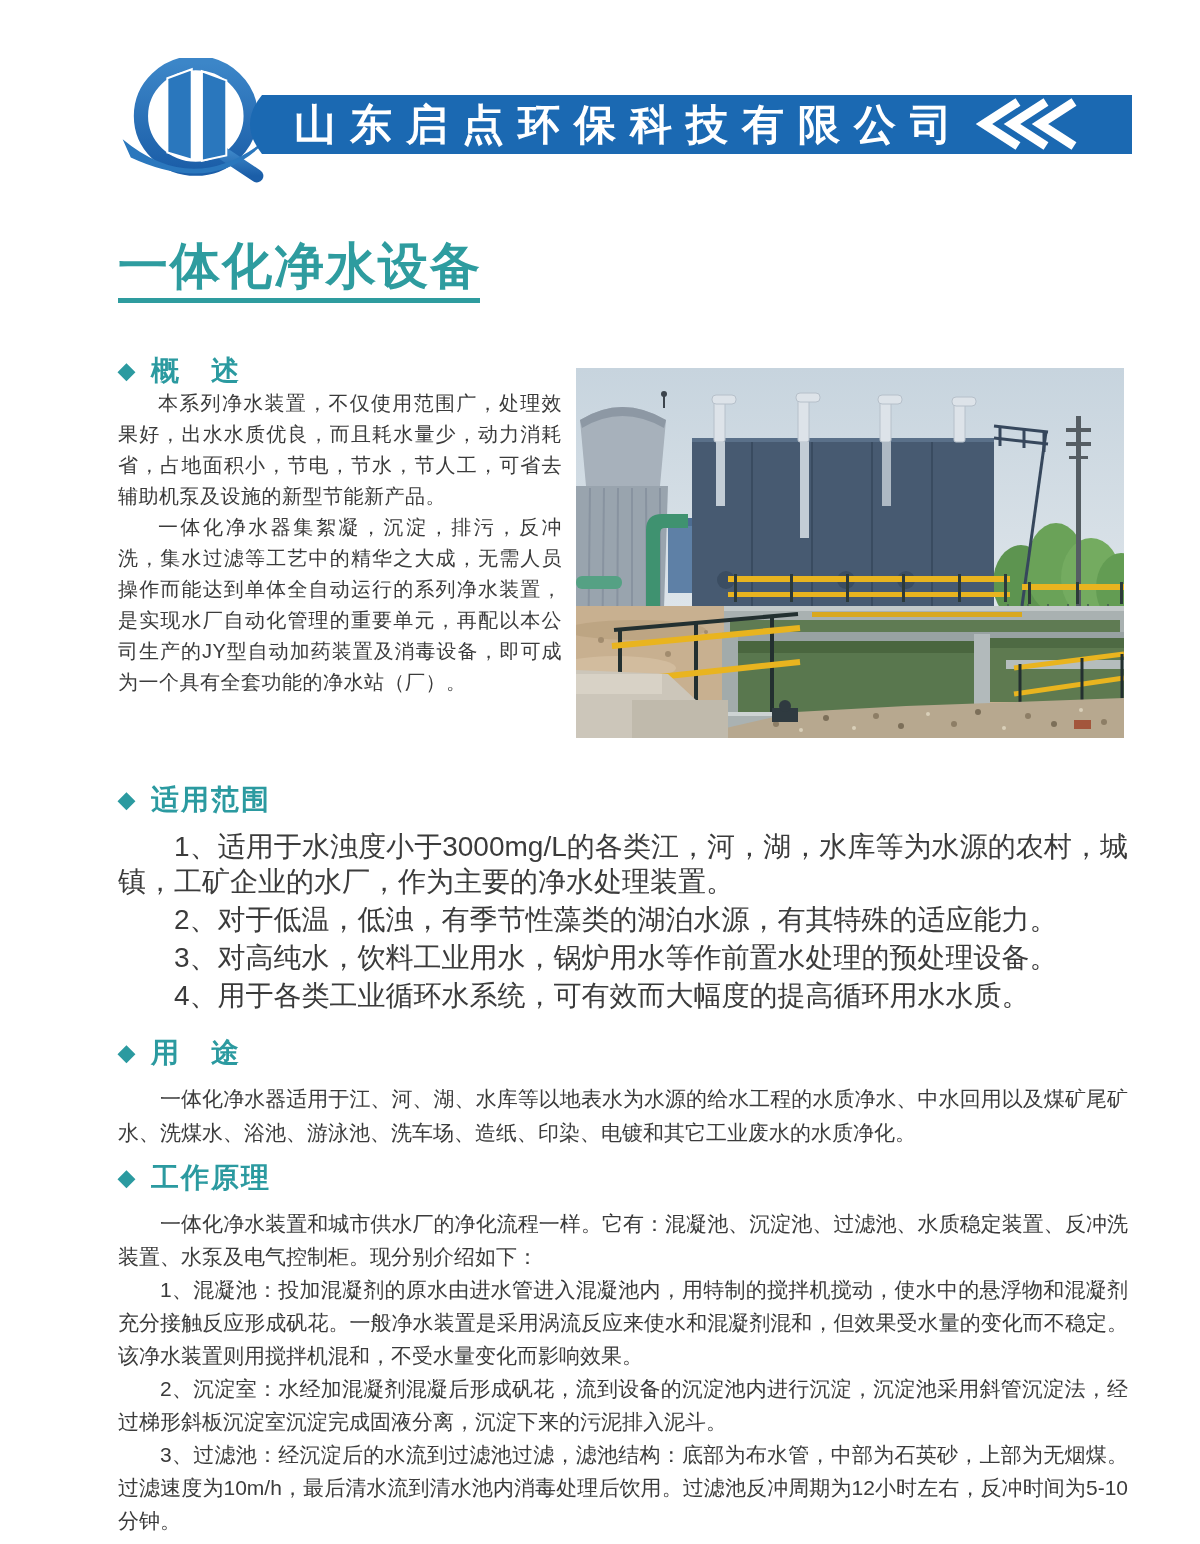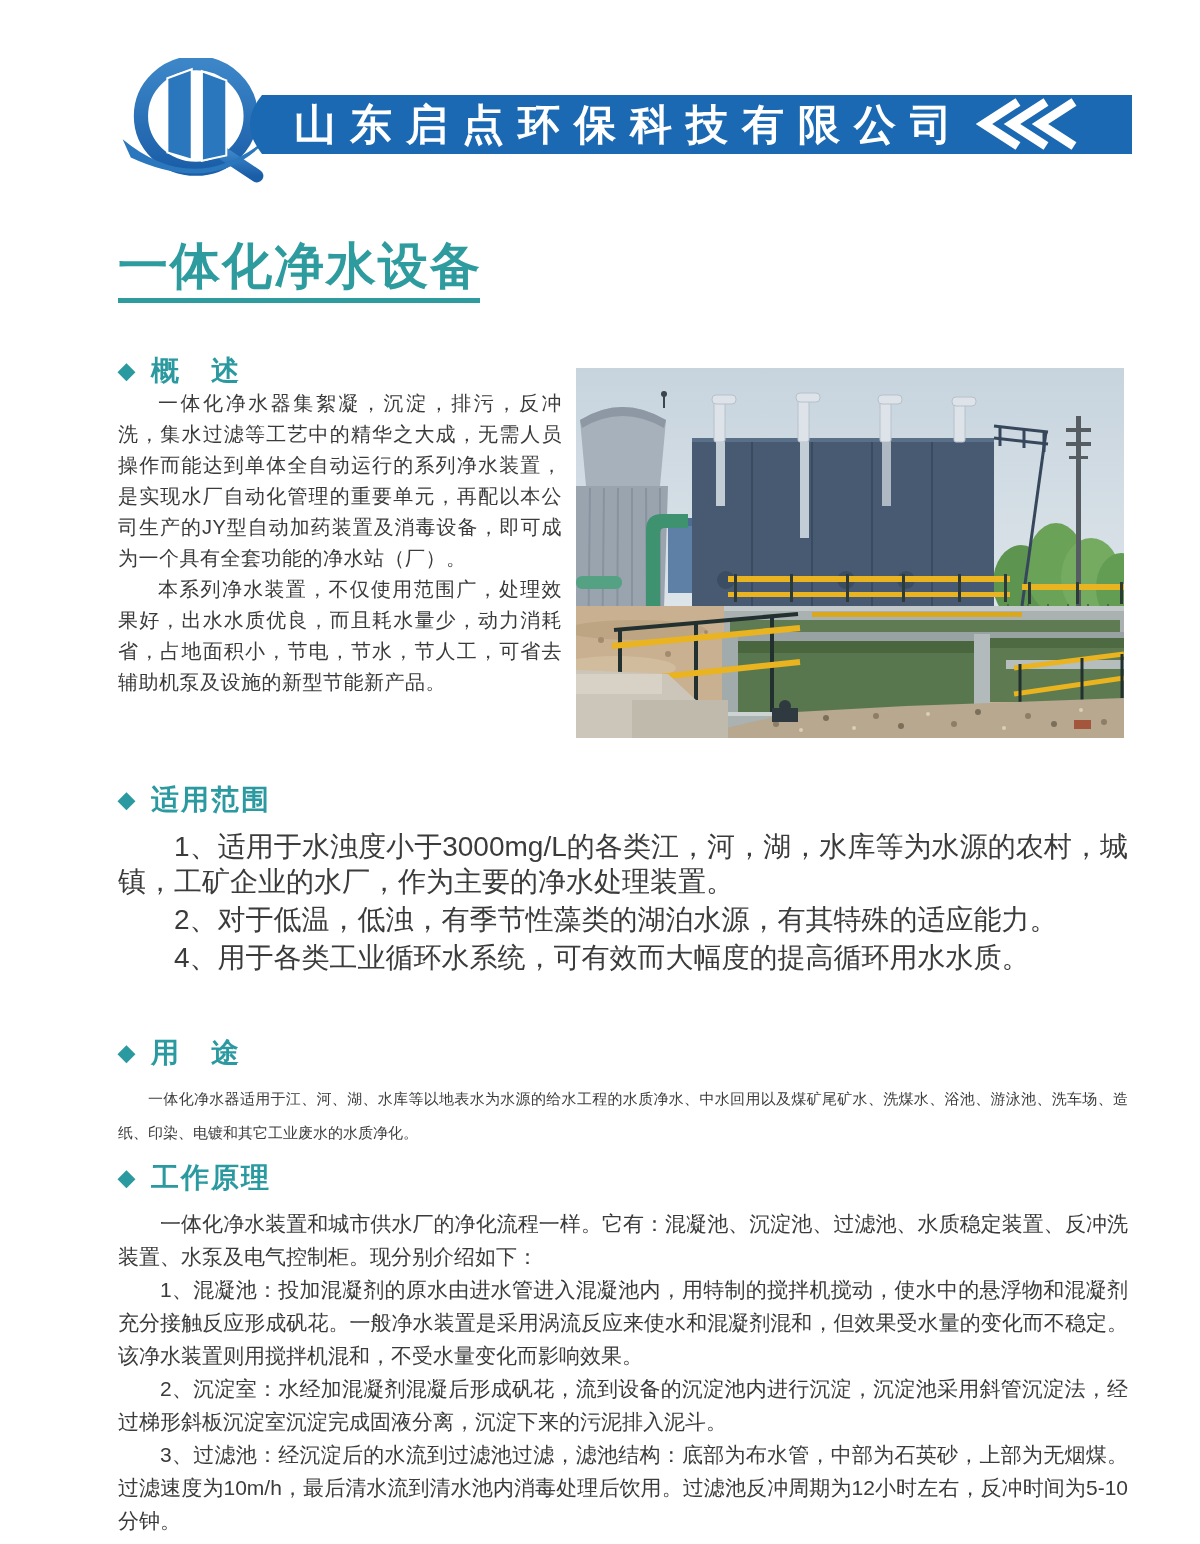--- a/index.html
+++ b/index.html
@@ -29,21 +29,21 @@
   .sec { position:absolute; left:118px; width:1010px; }
   .sec-h { margin:0; display:flex; align-items:center; gap:14px;
            color:#2B9AA0; font-size:28px; font-weight:bold; letter-spacing:2px; }
   .dia { font-size:22px; color:#2B9AA0; line-height:1; }
   p.body { margin:0; text-align:justify; }
   .indent { text-indent:2em; }
   .ov-col { position:absolute; left:118px; top:372px; width:444px;
             font-size:20px; line-height:31px; letter-spacing:0.5px; }
   .scope-list  { font-size:28px; line-height:35px; }
   .scope-list p { margin:0 0 3px 0; }
-  .usage-par   { font-size:15px; line-height:34px; }
+  .usage-par   { font-size:21px; line-height:34px; }
   .pr-text     { font-size:21px; line-height:33px; }
   .pr-text p   { margin:0; }
   
   .photo { position:absolute; left:576px; top:352px; width:548px; height:370px; }
   
   .bottom-bar { position:absolute; left:0; bottom:0; width:1200px; height:6px; background:#2E9C9F; }
 </style>
 </head>
 <body>
 
@@ -78,22 +78,22 @@
     <div class="title-underline"></div>
   </div>
 
   <div class="sec" style="top:336px">
     <h2 class="sec-h">
       <span class="dia">◆</span>
       <span>概　述</span>
     </h2>
   </div>
   <div class="ov-col">
+    <p class="body indent">本系列净水装置，不仅使用范围广，处理效果好，出水水质优良，而且耗水量少，动力消耗省，占地面积小，节电，节水，节人工，可省去辅助机泵及设施的新型节能新产品。</p>
     <p class="body indent">一体化净水器集絮凝，沉淀，排污，反冲洗，集水过滤等工艺中的精华之大成，无需人员操作而能达到单体全自动运行的系列净水装置，是实现水厂自动化管理的重要单元，再配以本公司生产的JY型自动加药装置及消毒设备，即可成为一个具有全套功能的净水站（厂）。</p>
-    <p class="body indent">本系列净水装置，不仅使用范围广，处理效果好，出水水质优良，而且耗水量少，动力消耗省，占地面积小，节电，节水，节人工，可省去辅助机泵及设施的新型节能新产品。</p>
   </div>
 
   <svg class="photo" viewBox="0 0 548 370">
     <defs>
       <linearGradient id="sky" x1="0" y1="0" x2="0" y2="1">
         <stop offset="0" stop-color="#c7d4de"></stop>
           <stop offset="1" stop-color="#e9edf0"></stop>
       </linearGradient>
     </defs>
     <rect width="548" height="370" fill="url(#sky)"></rect>
@@ -259,20 +259,21 @@
   </svg>
 
   <div class="sec" style="top:765px">
     <h2 class="sec-h">
       <span class="dia">◆</span>
       <span>适用范围</span>
     </h2>
     <div class="scope-list" style="margin-top:10px">
       <p class="body indent">1、适用于水浊度小于3000mg/L的各类江，河，湖，水库等为水源的农村，城镇，工矿企业的水厂，作为主要的净水处理装置。</p>
       <p class="body indent">2、对于低温，低浊，有季节性藻类的湖泊水源，有其特殊的适应能力。</p>
+      <p class="body indent">3、对高纯水，饮料工业用水，锅炉用水等作前置水处理的预处理设备。</p>
       <p class="body indent">4、用于各类工业循环水系统，可有效而大幅度的提高循环用水水质。</p>
     </div>
   </div>
 
   <div class="sec" style="top:1018px">
     <h2 class="sec-h">
       <span class="dia">◆</span>
       <span>用　途</span>
     </h2>
     <div class="usage-par" style="margin-top:10px">

